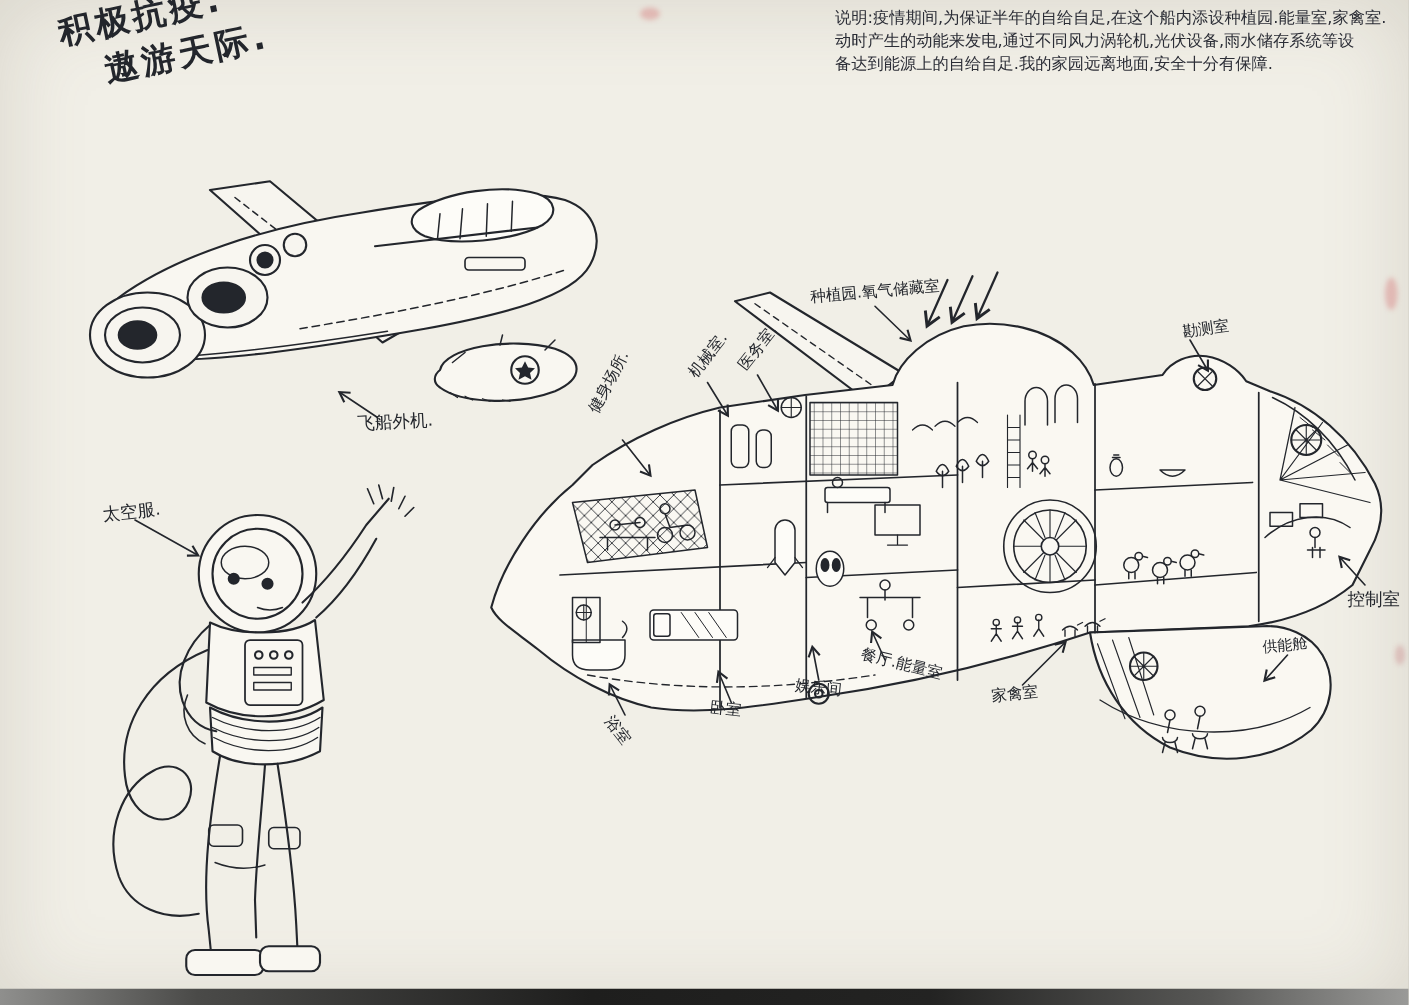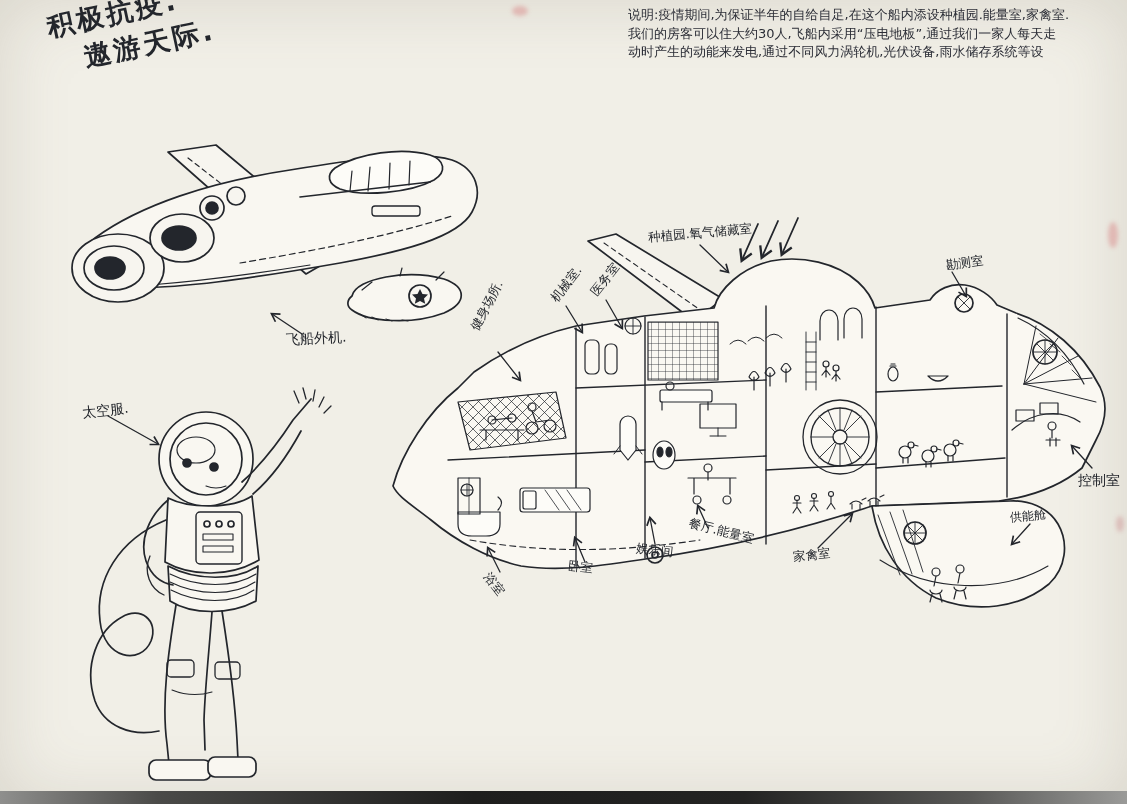--- a/index.html
+++ b/index.html
@@ -26,21 +26,21 @@
     transform:rotate(-12deg);
     transform-origin:left top;
   }
   .calligraphy .l2{margin-left:30px;margin-top:6px;}
   .description{
     left:628px;top:6px;width:497px;
     font-size:13px;line-height:18.5px;
     color:#2b2d36;font-weight:500;
     white-space:normal;
   }
-  .description div{white-space:nowrap;}
+  .description div{white-space:nowrap;margin-left:40px;}
   .lab-exterior{left:286px;top:330px;font-size:14px;transform:rotate(-3deg);}
   .lab-spacesuit{left:82px;top:402px;font-size:14px;transform:rotate(-6deg);}
   .lab-greenhouse{left:648px;top:226px;font-size:12.5px;transform:rotate(-5deg);}
   .lab-survey{left:946px;top:256px;font-size:12.5px;transform:rotate(-8deg);}
   .lab-gym{left:468px;top:326px;font-size:12.5px;transform:rotate(-62deg);transform-origin:left top;}
   .lab-machine{left:548px;top:296px;font-size:12.5px;transform:rotate(-52deg);transform-origin:left top;}
   .lab-medical{left:588px;top:290px;font-size:12.5px;transform:rotate(-52deg);transform-origin:left top;}
   .lab-bath{left:492px;top:570px;font-size:12.5px;transform:rotate(52deg);transform-origin:left top;}
   .lab-bedroom{left:568px;top:560px;font-size:12.5px;transform:rotate(6deg);}
   .lab-recreation{left:636px;top:543px;font-size:12.5px;transform:rotate(6deg);}
@@ -316,22 +316,22 @@
     </g>
   </svg>
 
   <div class="label calligraphy">
     <div>积极抗疫.</div>
     <div class="l2">遨游天际.</div>
   </div>
 
   <div class="label description">
     <div>说明:疫情期间,为保证半年的自给自足,在这个船内添设种植园.能量室,家禽室.</div>
-    <div>我们的房客可以住大约30人,飞船内采用“压电地板”,通过我们一家人每天走</div>
     <div>动时产生的动能来发电,通过不同风力涡轮机,光伏设备,雨水储存系统等设</div>
+    <div>备达到能源上的自给自足.我的家园远离地面,安全十分有保障.</div>
   </div>
 
   <div class="label lab-exterior">飞船外机.</div>
   <div class="label lab-spacesuit">太空服.</div>
   <div class="label lab-greenhouse">种植园.氧气储藏室</div>
   <div class="label lab-survey">勘测室</div>
   <div class="label lab-gym">健身场所.</div>
   <div class="label lab-machine">机械室.</div>
   <div class="label lab-medical">医务室.</div>
   <div class="label lab-bath">浴室</div>

